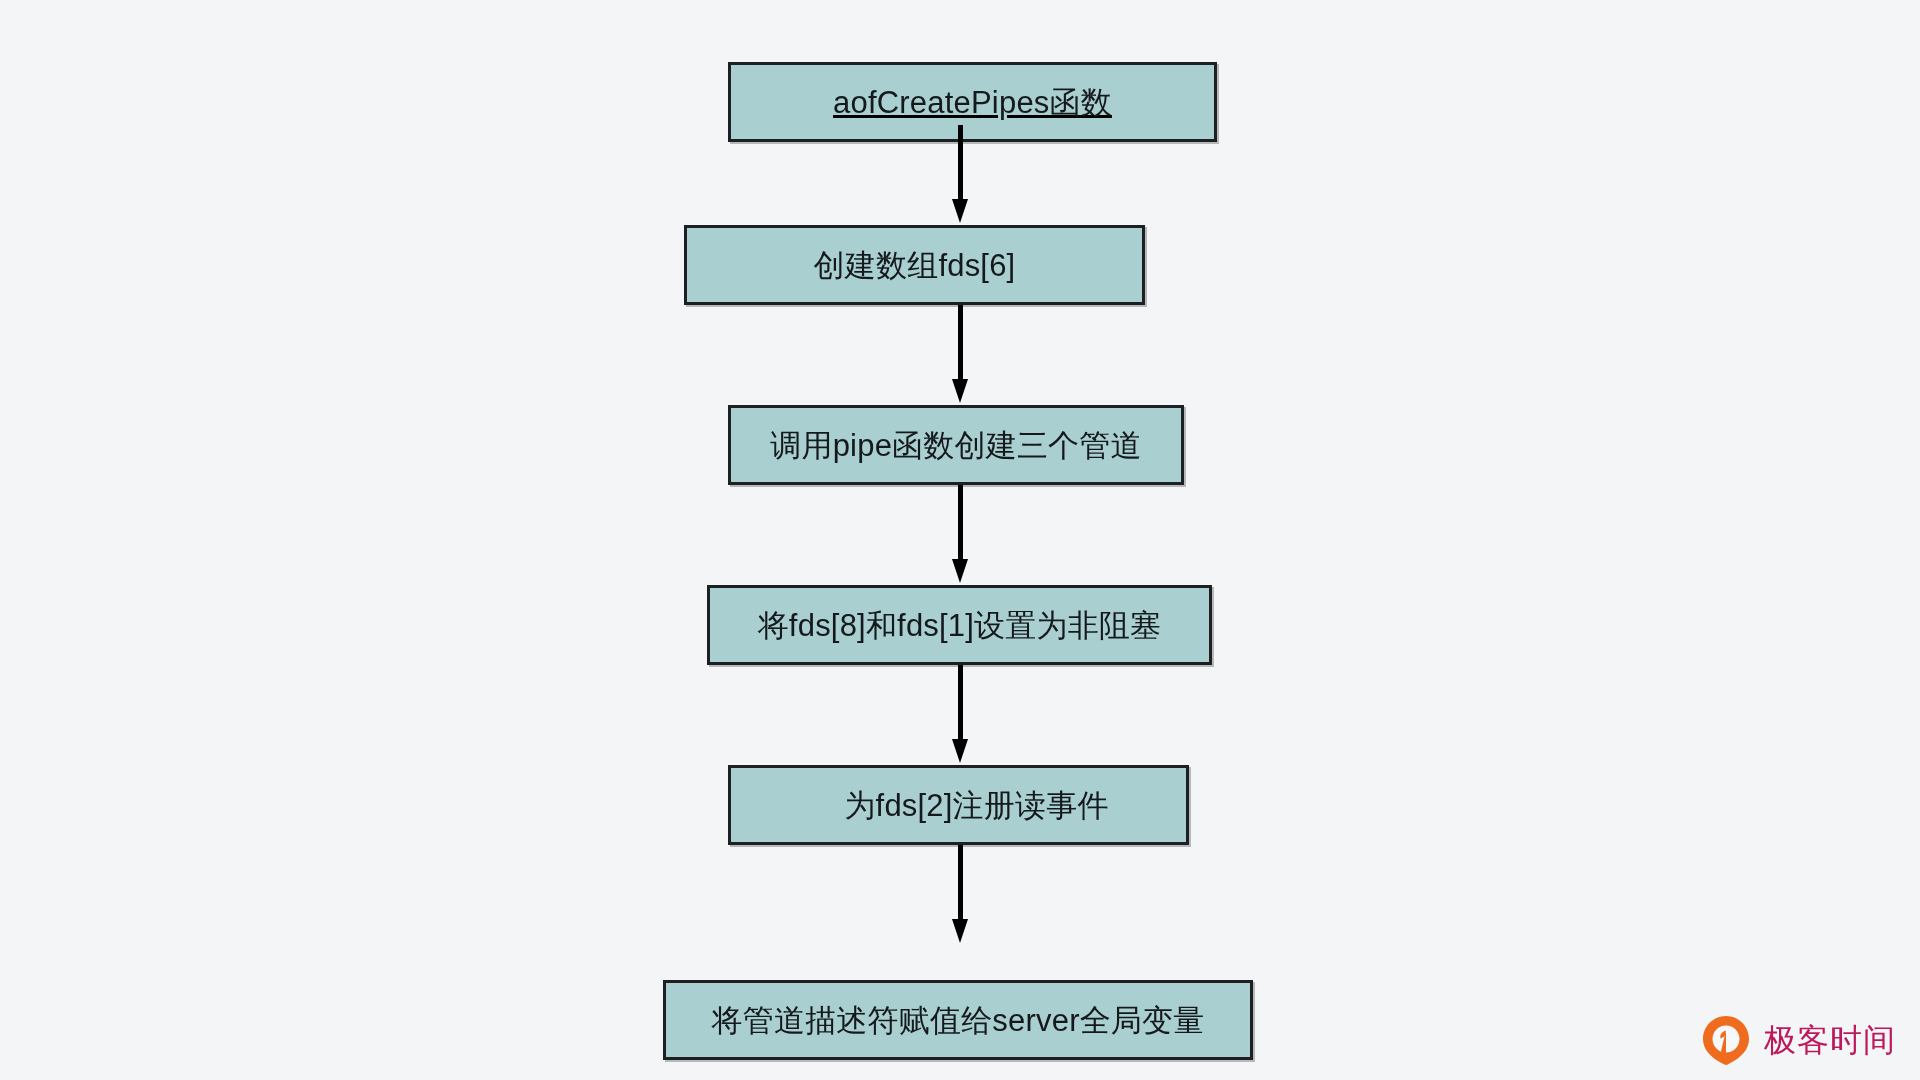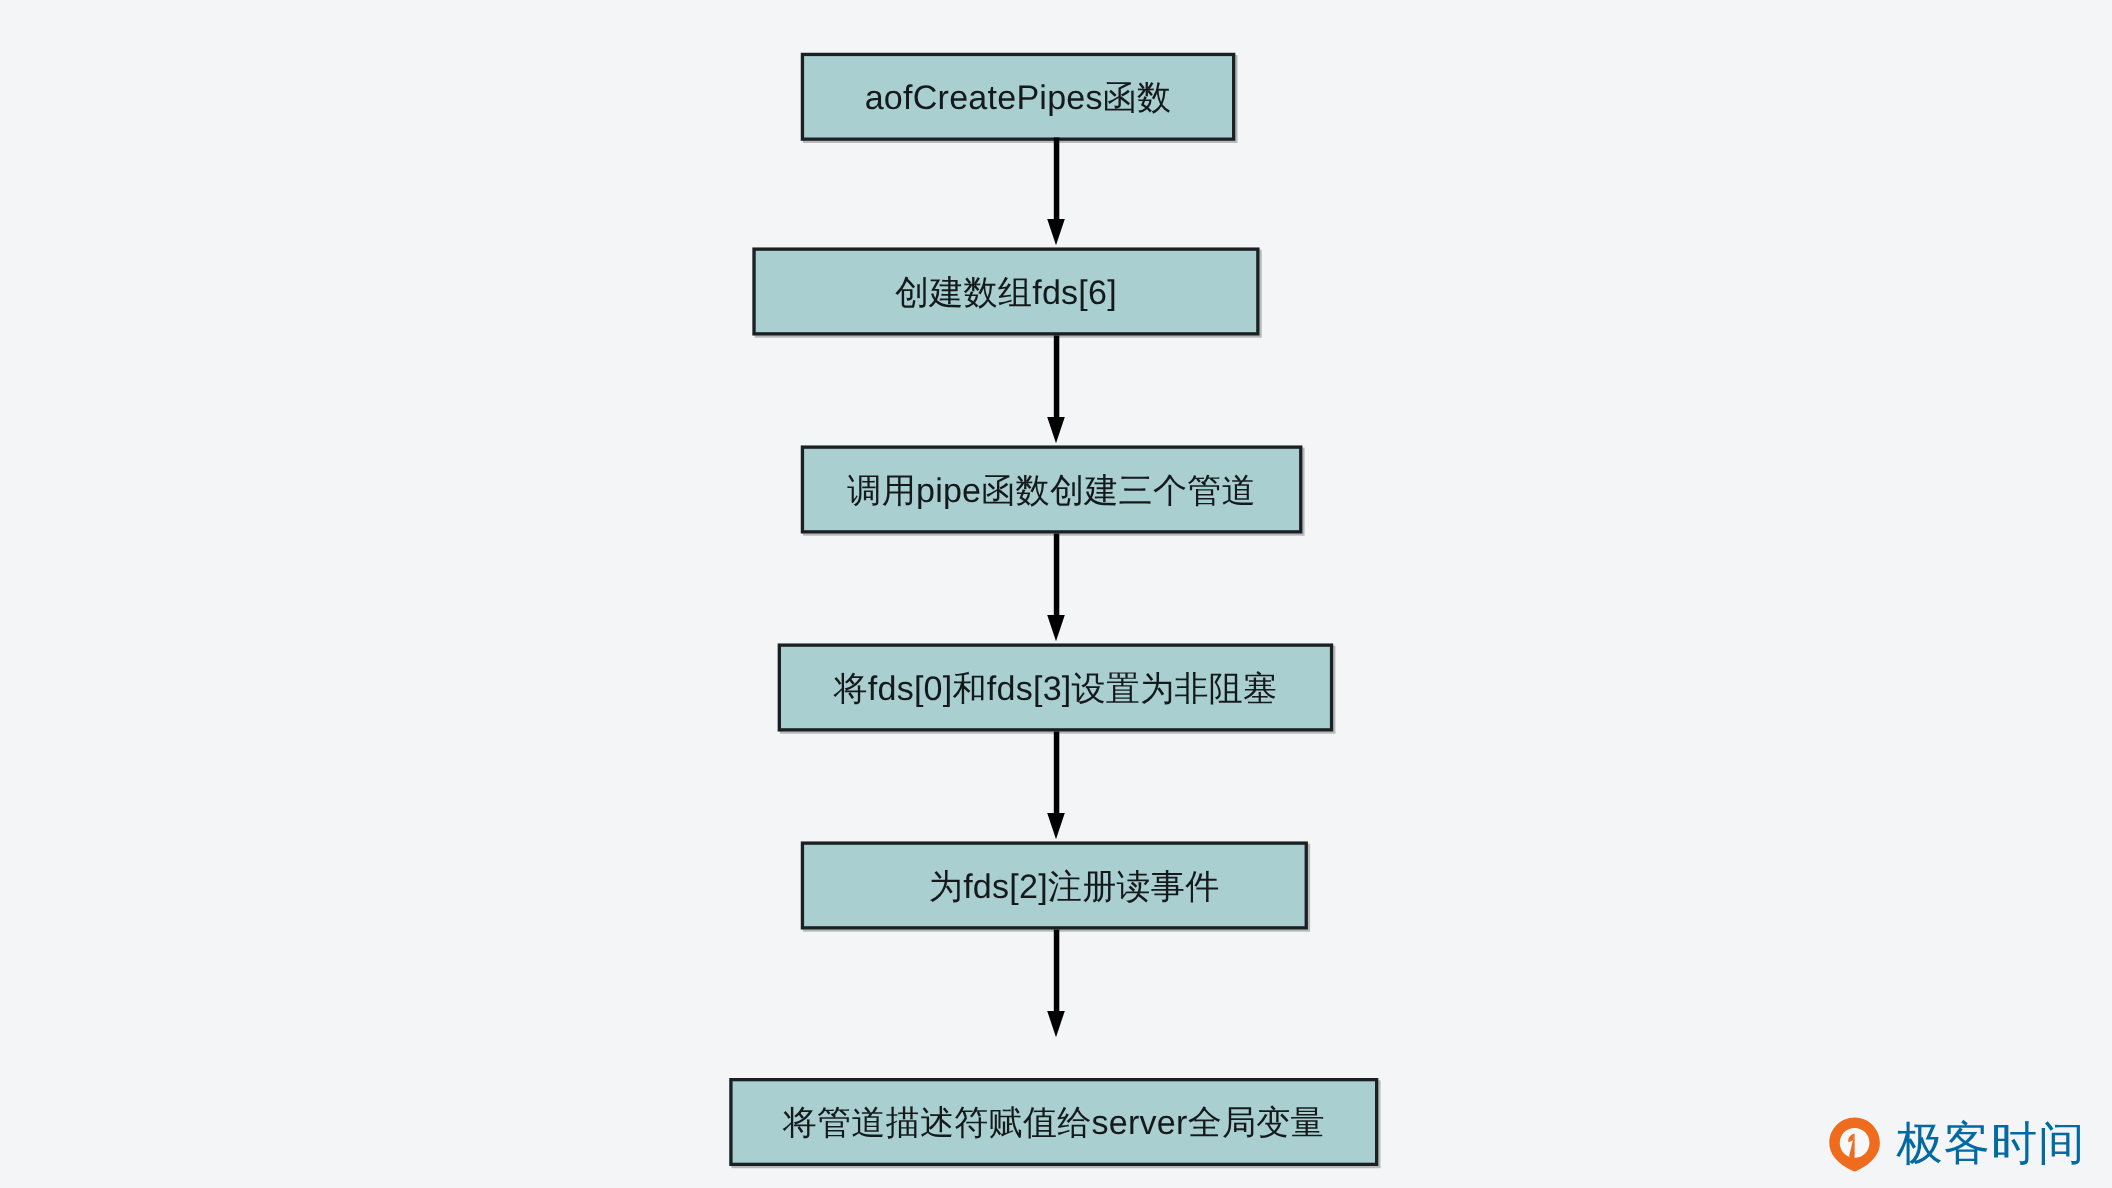--- a/index.html
+++ b/index.html
@@ -38,21 +38,21 @@
   }
   .node .node-label {
     font-size: 31px;
     line-height: 1;
     color: #15191c;
     letter-spacing: 0.2px;
     white-space: nowrap;
   }
 
   
-  #node-1 { left: 728px;  top: 48px;  width: 395px; }
+  #node-1 { left: 728px;  top: 62px;  width: 489px; text-decoration: underline; }
   #node-2 { left: 684px;  top: 225px; width: 461px; }
   #node-3 { left: 728px;  top: 405px; width: 456px; }
   #node-4 { left: 707px;  top: 585px; width: 505px; }
   #node-5 { left: 728px;  top: 765px; width: 461px; padding-left: 36px; }
   #node-6 { left: 663px;  top: 945px; width: 590px; margin-top: 35px; }
 
   
   .connector {
     position: absolute;
     left: 952px;          
@@ -91,22 +91,22 @@
     display: flex;
     align-items: center;
     gap: 12px;
   }
   #watermark .wm-logo {
     width: 52px;
     height: 52px;
     flex: 0 0 auto;
   }
   #watermark .wm-text {
-    font-size: 42px;
-    color: #0369a1;
+    font-size: 32px;
+    color: #be185d;
     letter-spacing: 1px;
     line-height: 1;
   }
 </style>
 </head>
 <body>
 
 <div id="flowchart-canvas">
 
   <div class="node" id="node-1">
@@ -115,21 +115,21 @@
 
   <div class="node" id="node-2">
     <span class="node-label">创建数组fds[6]</span>
   </div>
 
   <div class="node" id="node-3">
     <span class="node-label">调用pipe函数创建三个管道</span>
   </div>
 
   <div class="node" id="node-4">
-    <span class="node-label">将fds[0]和fds[3]设置为非阻塞</span>
+    <span class="node-label">将fds[8]和fds[1]设置为非阻塞</span>
   </div>
 
   <div class="node" id="node-5">
     <span class="node-label">为fds[2]注册读事件</span>
   </div>
 
   <div class="node" id="node-6">
     <span class="node-label">将管道描述符赋值给server全局变量</span>
   </div>
 

